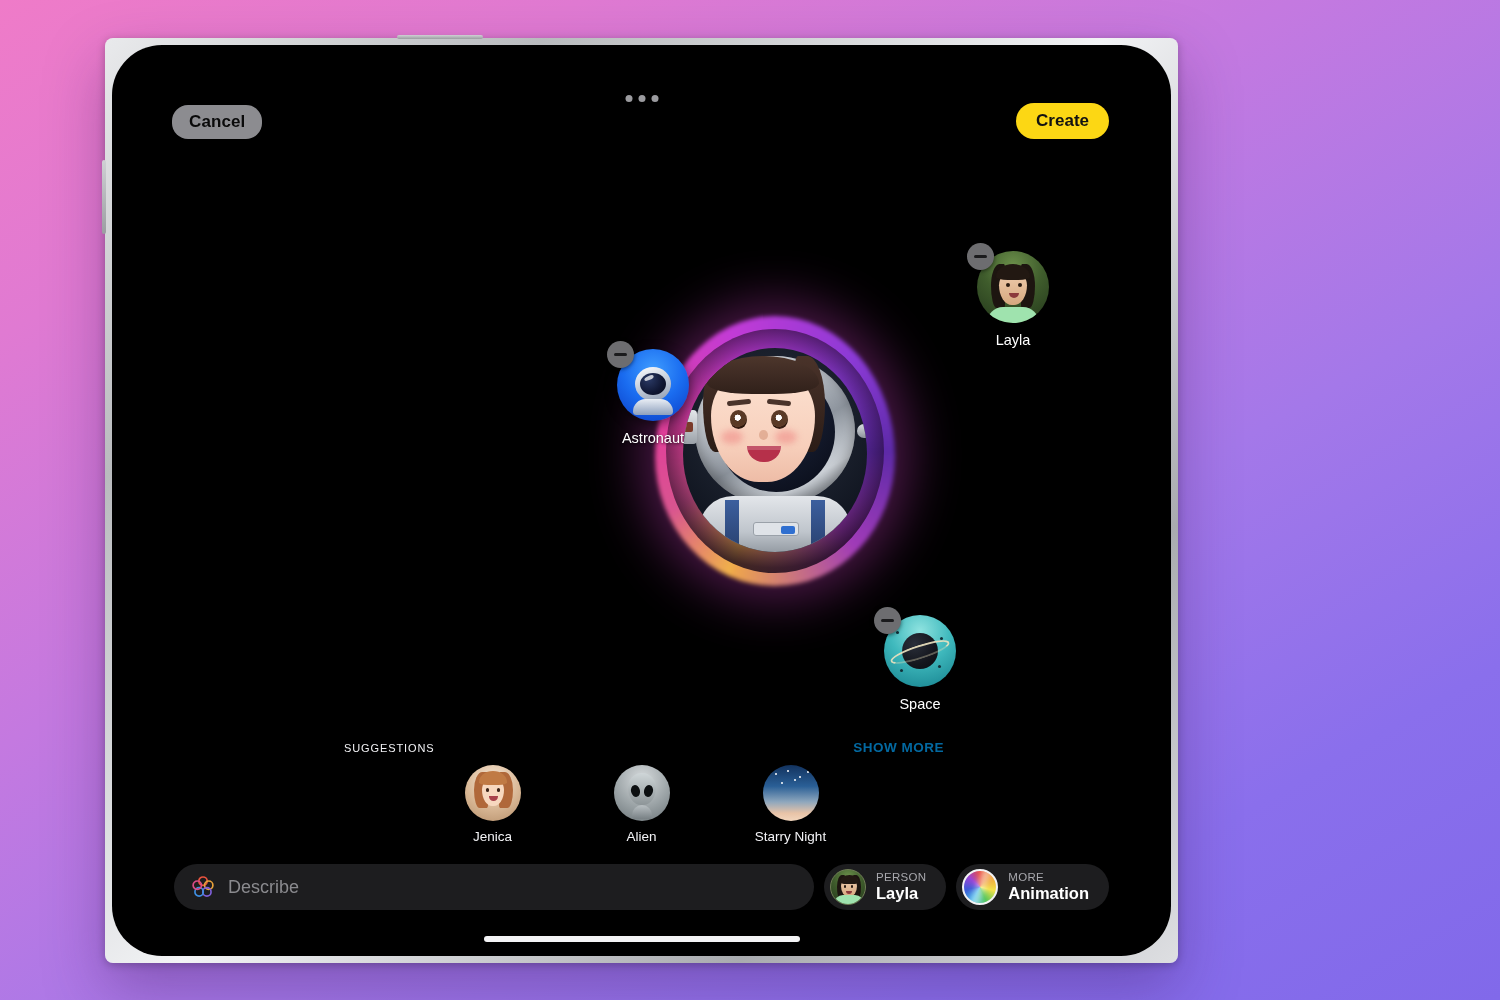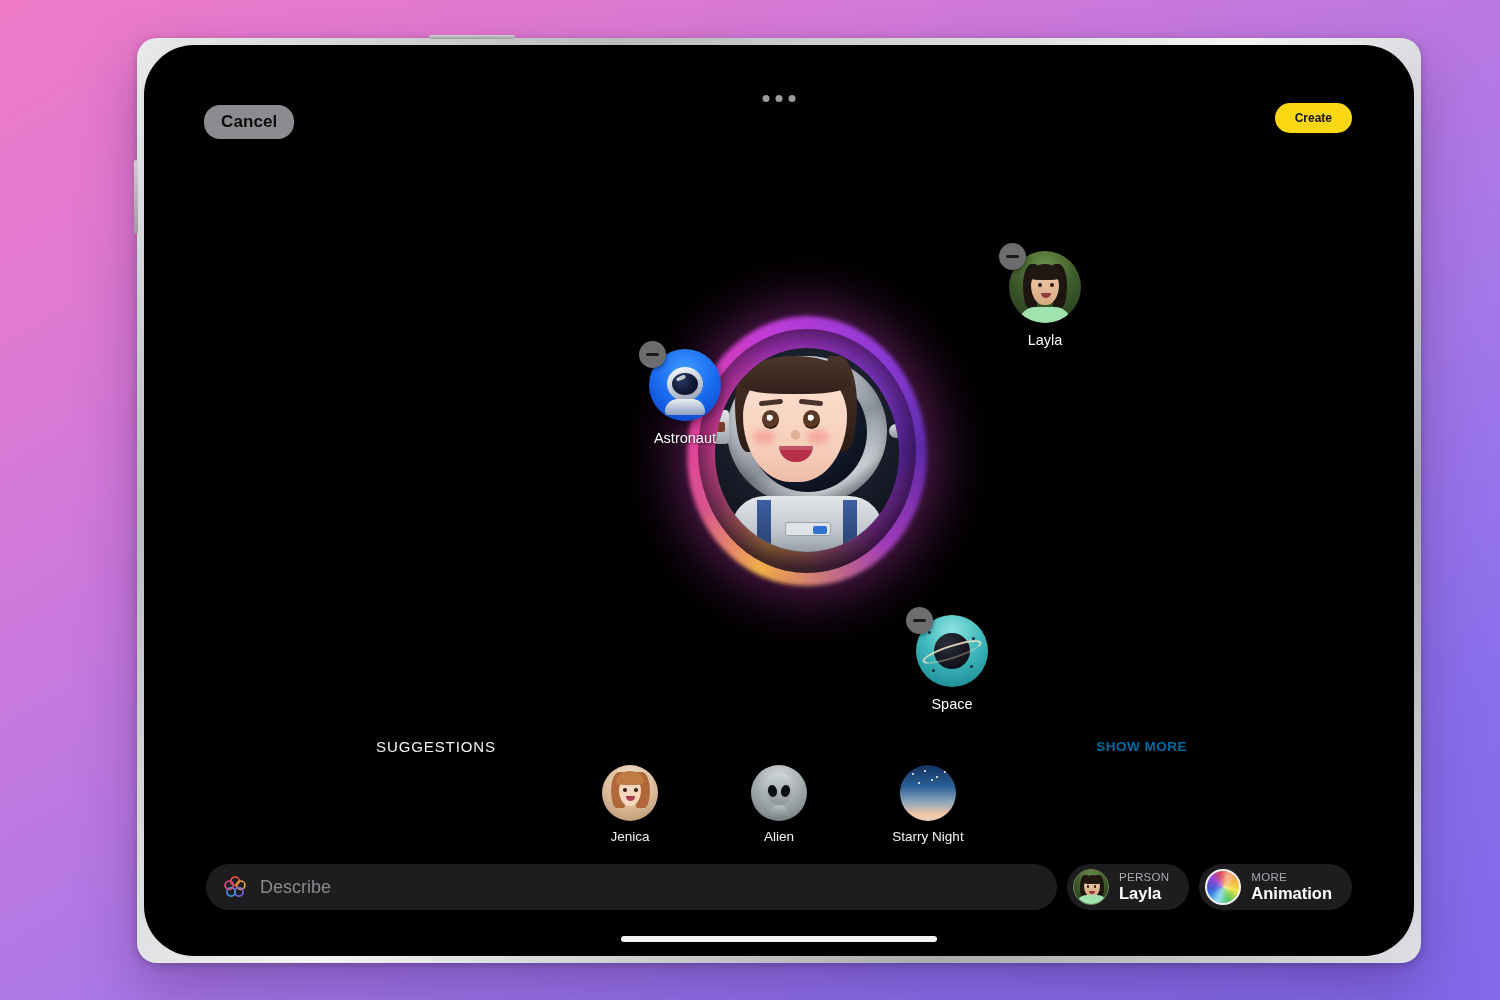--- a/index.html
+++ b/index.html
@@ -20,26 +20,25 @@
         #c479e0 40%,
         #a478e9 62%,
         #8a6fec 82%,
         #8169ea 100%);
   }
 
   
   #device {
     position: absolute;
     left: 105px; top: 38px;
-    width: 1284px; height: 925px;
-    border-radius: 20px;
+    width: 1073px; height: 925px;
+    border-radius: 8px;
     background: linear-gradient(135deg, #e9eaec 0%, #b9bbbe 22%, #f2f3f5 50%, #a9abaf 78%, #dedfe2 100%);
     padding: 7px;
     box-shadow: 0 26px 60px rgba(60,20,90,.34), 0 2px 8px rgba(0,0,0,.25);
-    margin-left: 32px;
   }
   #device::before, #device::after {
     
     content: "";
     position: absolute;
     background: linear-gradient(180deg,#cfd1d4,#9b9da1);
     border-radius: 2px;
   }
   #device::before { left: -3px; top: 122px; width: 4px; height: 74px; }
   #device::after  { left: 292px; top: -3px; width: 86px; height: 4px; }
@@ -65,21 +64,21 @@
     border-radius: 16px;
     border: none;
     font-family: "Liberation Sans", sans-serif;
     letter-spacing: .1px;
     cursor: pointer;
   }
   .create-btn {
     position: absolute; right: 62px; top: 58px;
     background: #fcd714;
     color: #121212;
-    font-size: 12px; font-weight: 700;
+    font-size: 17px; font-weight: 700;
     padding: 8px 20px;
     border-radius: 18px;
     border: none;
     font-family: "Liberation Sans", sans-serif;
     cursor: pointer;
     text-align: center;
   }
   #grabber {
     position: absolute; left: 50%; top: 50px;
     transform: translateX(-50%);
@@ -295,21 +294,21 @@
   #suggestions {
     position: absolute; left: 0; right: 0; bottom: 112px;
     padding: 0 62px;
   }
   #sugg-head {
     display: flex; align-items: center; justify-content: space-between;
     margin-bottom: 10px;
     padding: 0 165px 0 170px;
   }
   #sugg-title {
-    color: #f2f2f5; font-size: 15px; font-weight: 500; letter-spacing: .9px;
+    color: #f2f2f5; font-size: 11px; font-weight: 500; letter-spacing: .9px;
   }
   #show-more {
     color: #0369a1; font-size: 13.5px; font-weight: 700; letter-spacing: .5px;
     cursor: pointer; background: none; border: none;
     font-family: "Liberation Sans", sans-serif;
   }
   #sugg-row {
     display: flex; justify-content: center; gap: 57px;
   }
   .sugg { width: 92px; text-align: center; cursor: pointer; }

